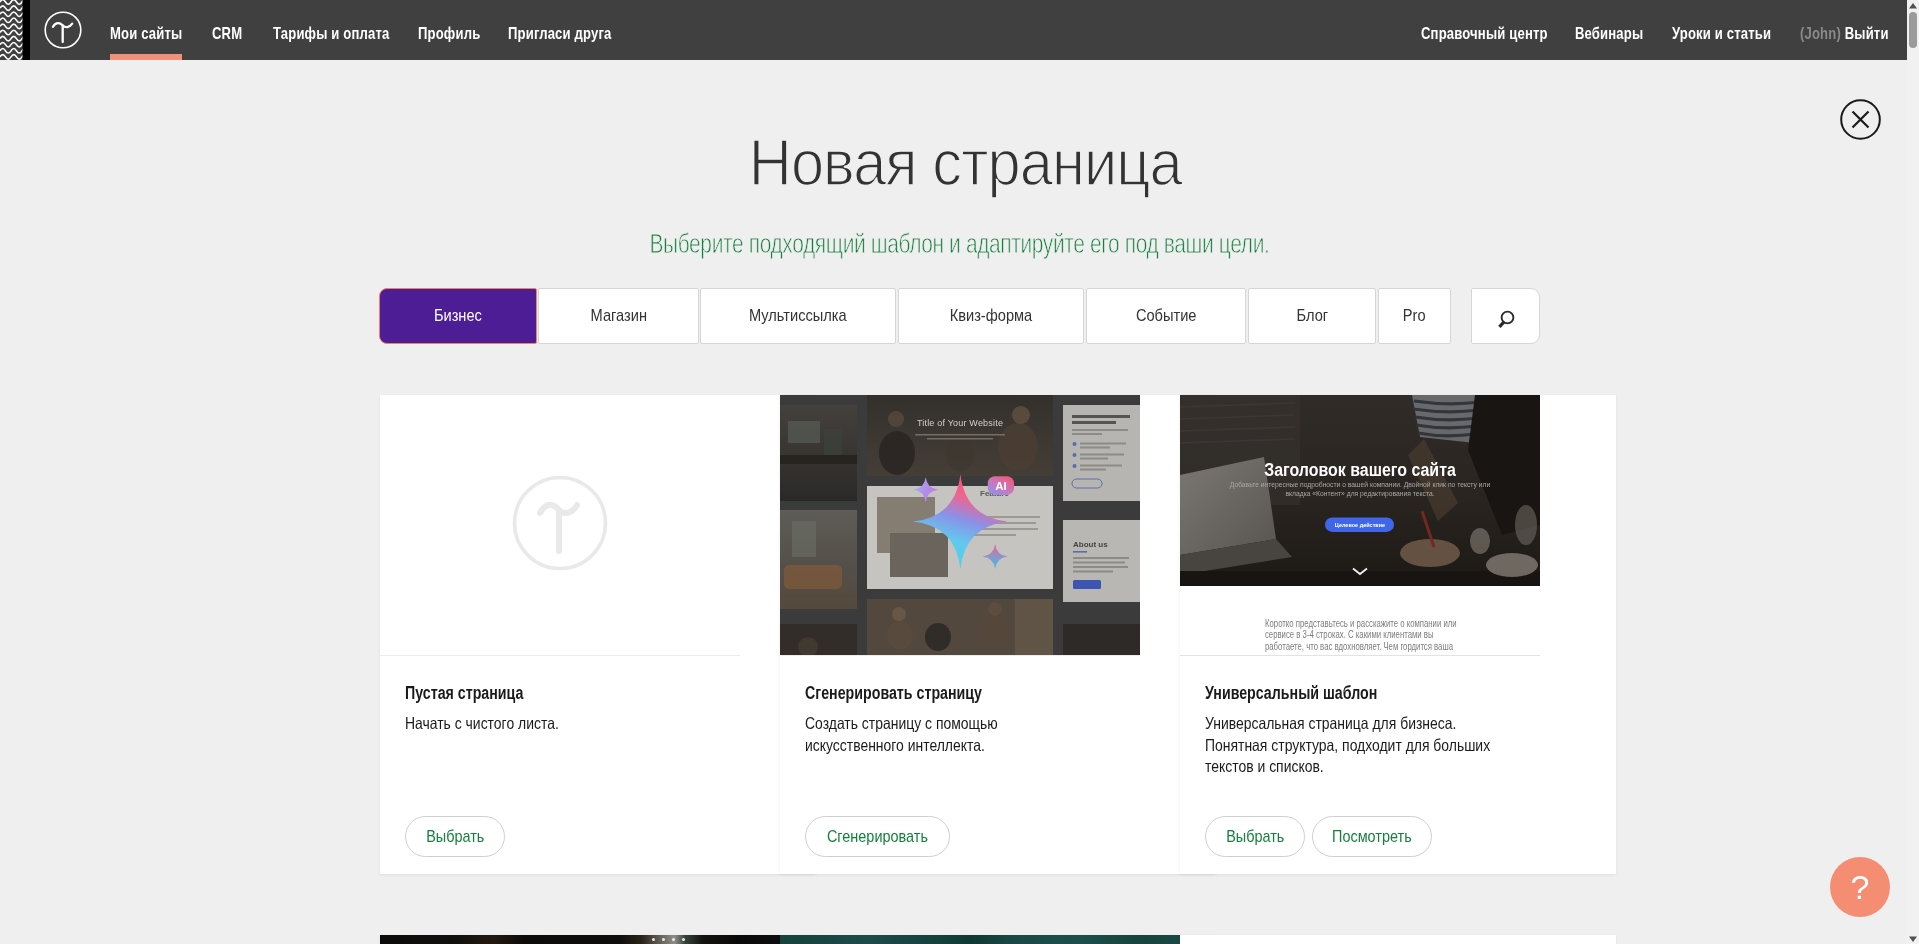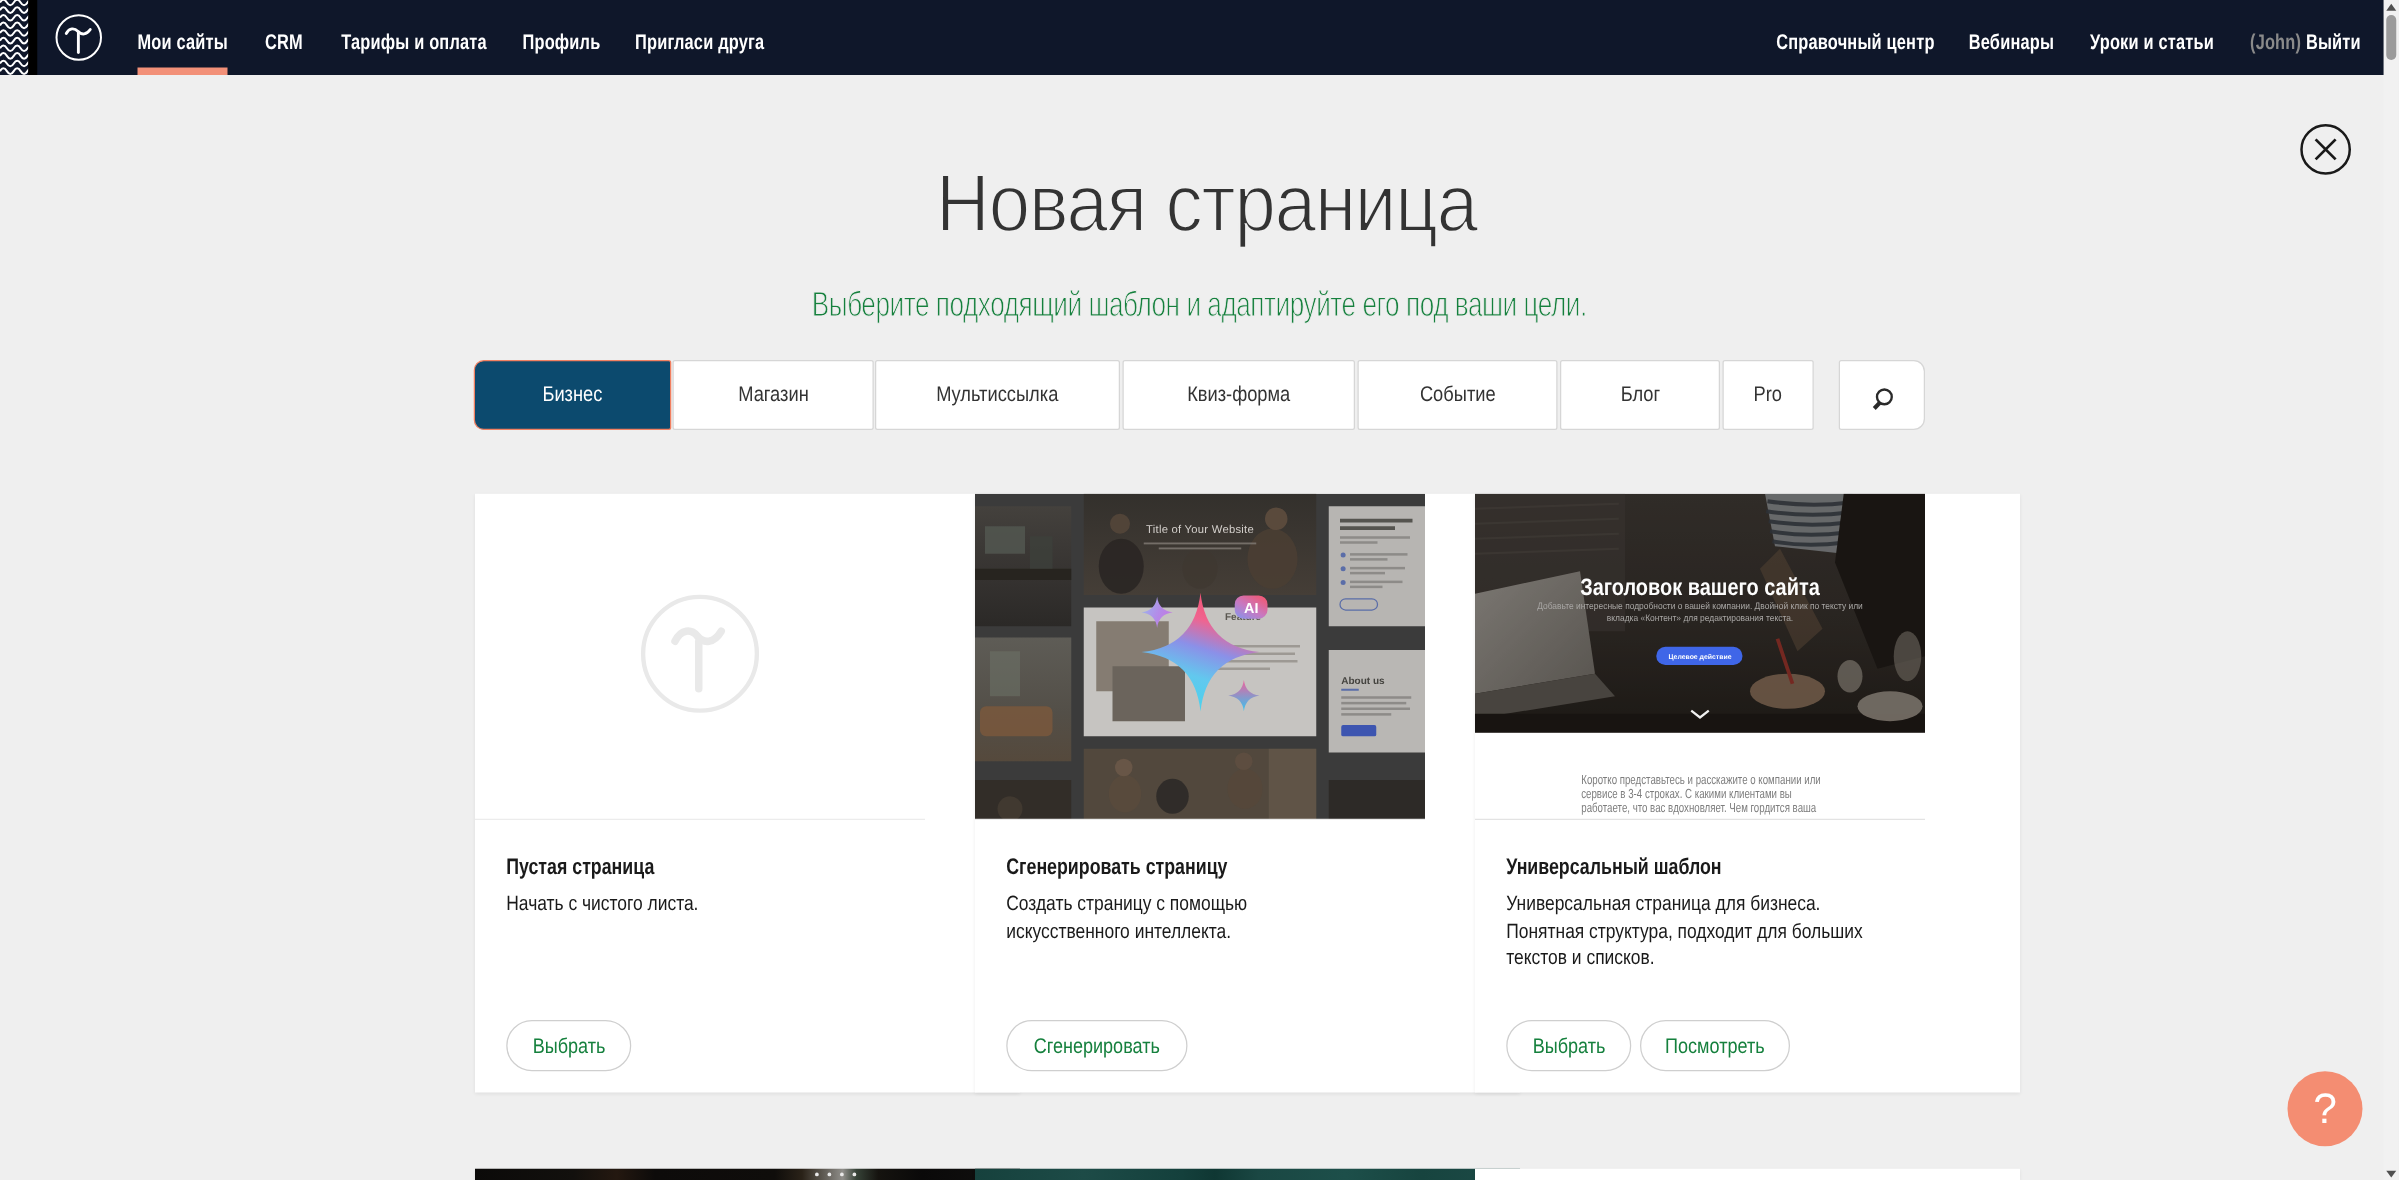--- a/index.html
+++ b/index.html
@@ -1,34 +1,34 @@
 <!DOCTYPE html>
 <html><head>
 <meta charset="utf-8">
 <style>
   * { margin:0; padding:0; box-sizing:border-box; }
   html,body { width:1919px; height:944px; overflow:hidden; }
   body { background:#efefef; font-family:"Liberation Sans", sans-serif; position:relative; }
   .abs { position:absolute; }
 
   
-  #nav { position:absolute; left:0; top:0; width:1907px; height:60px; background:#0f172a; }
+  #nav { position:absolute; left:0; top:0; width:1907px; height:60px; background:#404040; }
   .navitem { position:absolute; top:0; height:60px; line-height:68px; color:#fff; font-weight:bold; font-size:17px; letter-spacing:0.2px; white-space:nowrap; transform:scaleX(0.77); transform-origin:0 50%; }
   #underline { position:absolute; left:110px; top:54px; width:72px; height:6px; background:#f29078; }
   .gray { color:#8a8a8a; }
 
   
   #h1 { position:absolute; top:125px; left:12px; width:1907px; text-align:center; font-size:65px; font-weight:400; color:#333; letter-spacing:-1px; -webkit-text-stroke:1.6px #efefef; }
   #h1 span { display:inline-block; transform:scaleX(0.916); }
   #sub { position:absolute; top:228px; left:6px; width:1907px; text-align:center; font-size:28px; font-weight:400; color:#15803d; letter-spacing:-0.5px; -webkit-text-stroke:0.8px #efefef; }
   #sub span { display:inline-block; transform:scaleX(0.748); }
 
   
   .tab { position:absolute; top:288px; height:56px; background:#fff; border:1px solid #d6d6d6; border-radius:2px; color:#333; font-size:17px; text-align:center; line-height:53px; }
-  .tab.active { background:#0c4a6e; border-color:#f28061; color:#fff; border-radius:8px 2px 2px 8px; }
+  .tab.active { background:#4c1d95; border-color:#f28061; color:#fff; border-radius:8px 2px 2px 8px; }
   .tab span { display:inline-block; transform:scaleX(0.86); }
 
   
   .card { position:absolute; width:436px; background:#fff; box-shadow:0 1px 3px rgba(0,0,0,0.07); }
   .row1 { top:395px; height:479px; }
   .ctitle { position:absolute; left:25px; top:288px; font-size:18px; font-weight:bold; color:#1a1a1a; transform:scaleX(0.79); transform-origin:0 0; white-space:nowrap; }
   .cbody  { position:absolute; left:25px; top:318px; font-size:16.5px; line-height:21.5px; color:#1a1a1a; transform:scaleX(0.845); transform-origin:0 0; white-space:nowrap; }
   .btn { position:absolute; top:421px; height:41px; border:1px solid #cfcfcf; border-radius:21px; background:#fff; font-family:"Liberation Sans", sans-serif; font-size:17px; color:#15803d; text-align:center; line-height:39px; }
   .btn span { display:inline-block; transform:scaleX(0.85); }
 </style>

